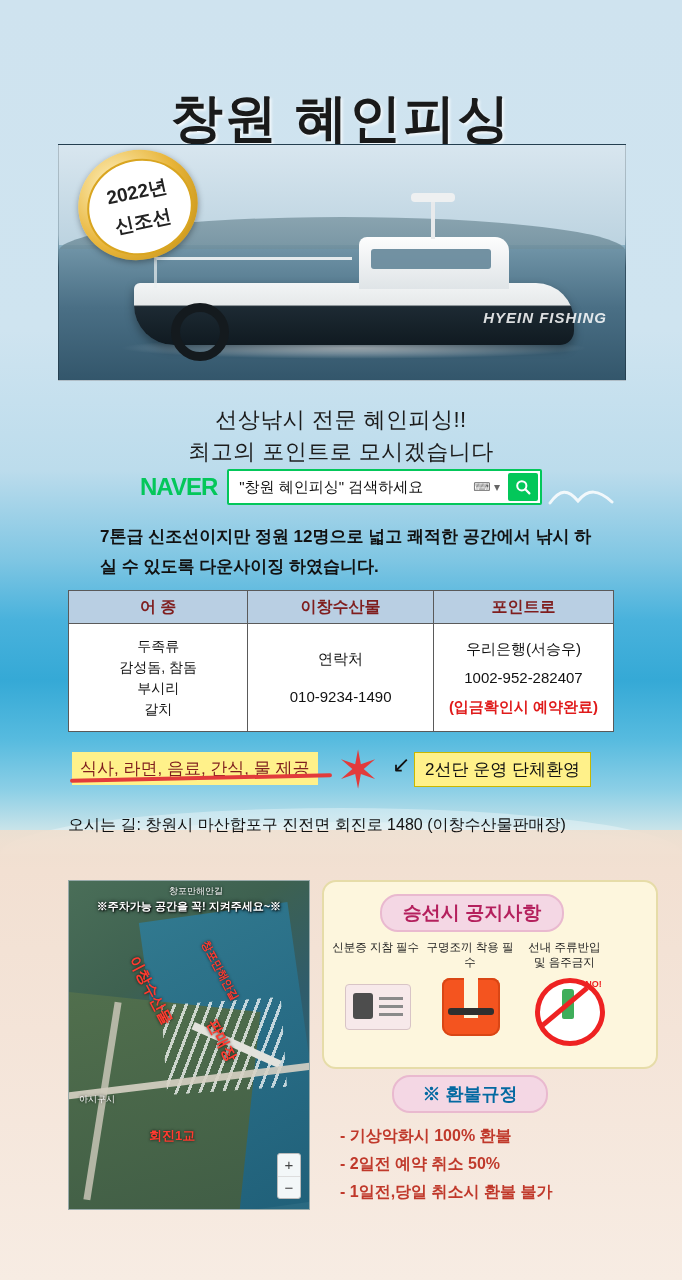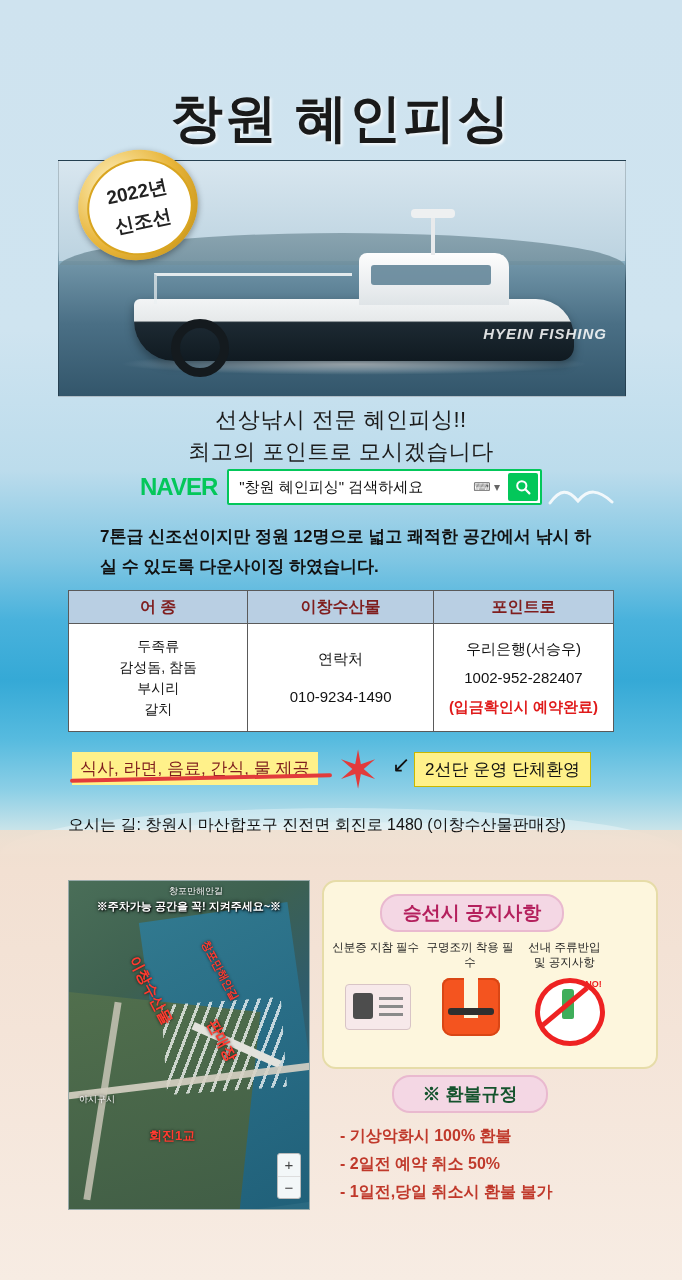--- a/index.html
+++ b/index.html
@@ -70,21 +70,21 @@
     color: #1a1a1a;
     letter-spacing: 2px;
     text-shadow: 2px 2px 3px rgba(255,255,255,0.8);
     margin-top: 12px;
   }
 
   
   .photo {
     position: absolute;
     left: 58px;
-    top: 160px;
+    top: 144px;
     width: 566px;
     height: 235px;
     overflow: hidden;
     background: linear-gradient(to bottom, #cfe0ea 0%, #b8d3e2 38%, #7fa7bb 44%, #3d5f74 52%, #2b4a5e 100%);
     border: 1px solid rgba(0,0,0,0.15);
   }
   .photo .sky {
     position: absolute; left:0; top:0; width:566px; height:100px;
     background: linear-gradient(to bottom, #d8e6ef, #bcd3e0);
   }
@@ -381,21 +381,21 @@
     background:#e22; transform: rotate(-40deg);
   }
   .nodrink .no {
     position:absolute; right: -2px; top: -4px; font-size: 9px; color:#e22; font-weight:bold;
   }
 
   
   .refund-title {
     position:absolute; left: 392px; top: 1075px; width: 152px; height: 34px;
     background:#f4d7e4; border:2px solid #e9b9cf; border-radius: 18px;
-    color:#14532d; font-weight:bold; font-size: 18px;
+    color:#0369a1; font-weight:bold; font-size: 18px;
     display:flex; align-items:center; justify-content:center;
   }
   .refund-list {
     position:absolute; left: 340px; top: 1122px; width: 300px;
     color:#c0392b; font-size: 16px; line-height: 28px; font-weight:bold;
   }
 
 </style>
 </head>
 <body>
@@ -532,21 +532,21 @@
       <div class="ncol">
         <div class="lbl">구명조끼 착용 필수</div>
         <div class="art">
           <div class="vest"></div>
         </div>
       </div>
 
       <div class="ncol">
         <div class="lbl">
           <div>선내 주류반입</div>
-          <div>및 공지사항</div>
+          <div>및 음주금지</div>
         </div>
         <div class="art">
           <div class="nodrink">
             <div class="btl"></div>
             <div class="slash"></div>
             <div class="no">NO!</div>
           </div>
         </div>
       </div>
 

